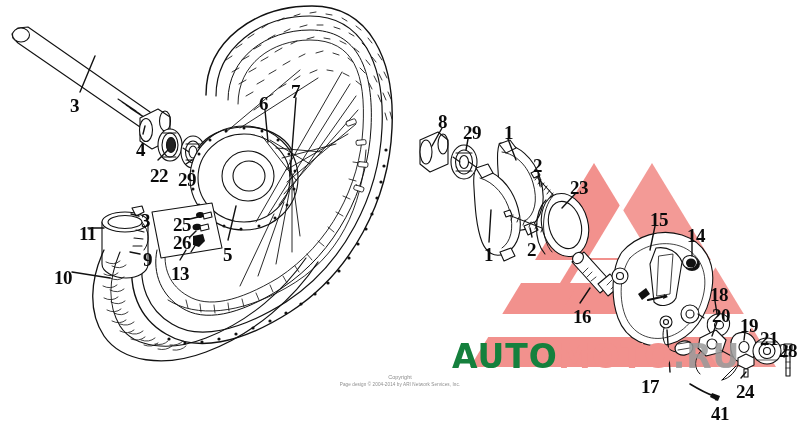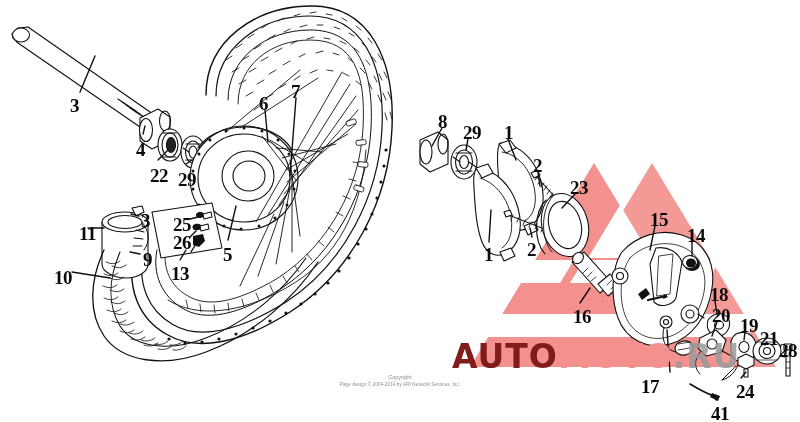--- a/index.html
+++ b/index.html
@@ -1,21 +1,21 @@
 <!DOCTYPE html>
 <html><head>
 <meta charset="utf-8">
 <style>
   html,body{margin:0;padding:0;background:#ffffff;}
   body{width:800px;height:422px;overflow:hidden;font-family:"Liberation Sans",sans-serif;}
   #stage{position:relative;width:800px;height:422px;background:#fff;}
   #stage svg{position:absolute;left:0;top:0;}
   .lbl{position:absolute;font-family:"Liberation Serif",serif;font-size:19px;font-weight:700;color:#0a0a0a;line-height:1;letter-spacing:-0.5px;}
   #watermark-text{position:absolute;left:452px;top:340px;font-family:"DejaVu Sans",sans-serif;font-size:33px;font-weight:800;letter-spacing:1px;line-height:1;white-space:nowrap;}
-  #watermark-text .w1{color:#7f1d1d;}
+  #watermark-text .w1{color:#15803d;}
   #watermark-text .w2{color:#f2918d;}
   #watermark-text .w3{color:#9a9a9a;opacity:.85;}
   #copyright{position:absolute;left:0;top:374px;width:800px;text-align:center;color:#8d8d8d;font-family:"Liberation Sans",sans-serif;}
   #copyright .c1{font-size:5.5px;line-height:7px;display:block;}
   #copyright .c2{font-size:4.6px;line-height:7px;display:block;letter-spacing:.1px;}
 </style>
 </head>
 <body>
 
 <div id="stage">

